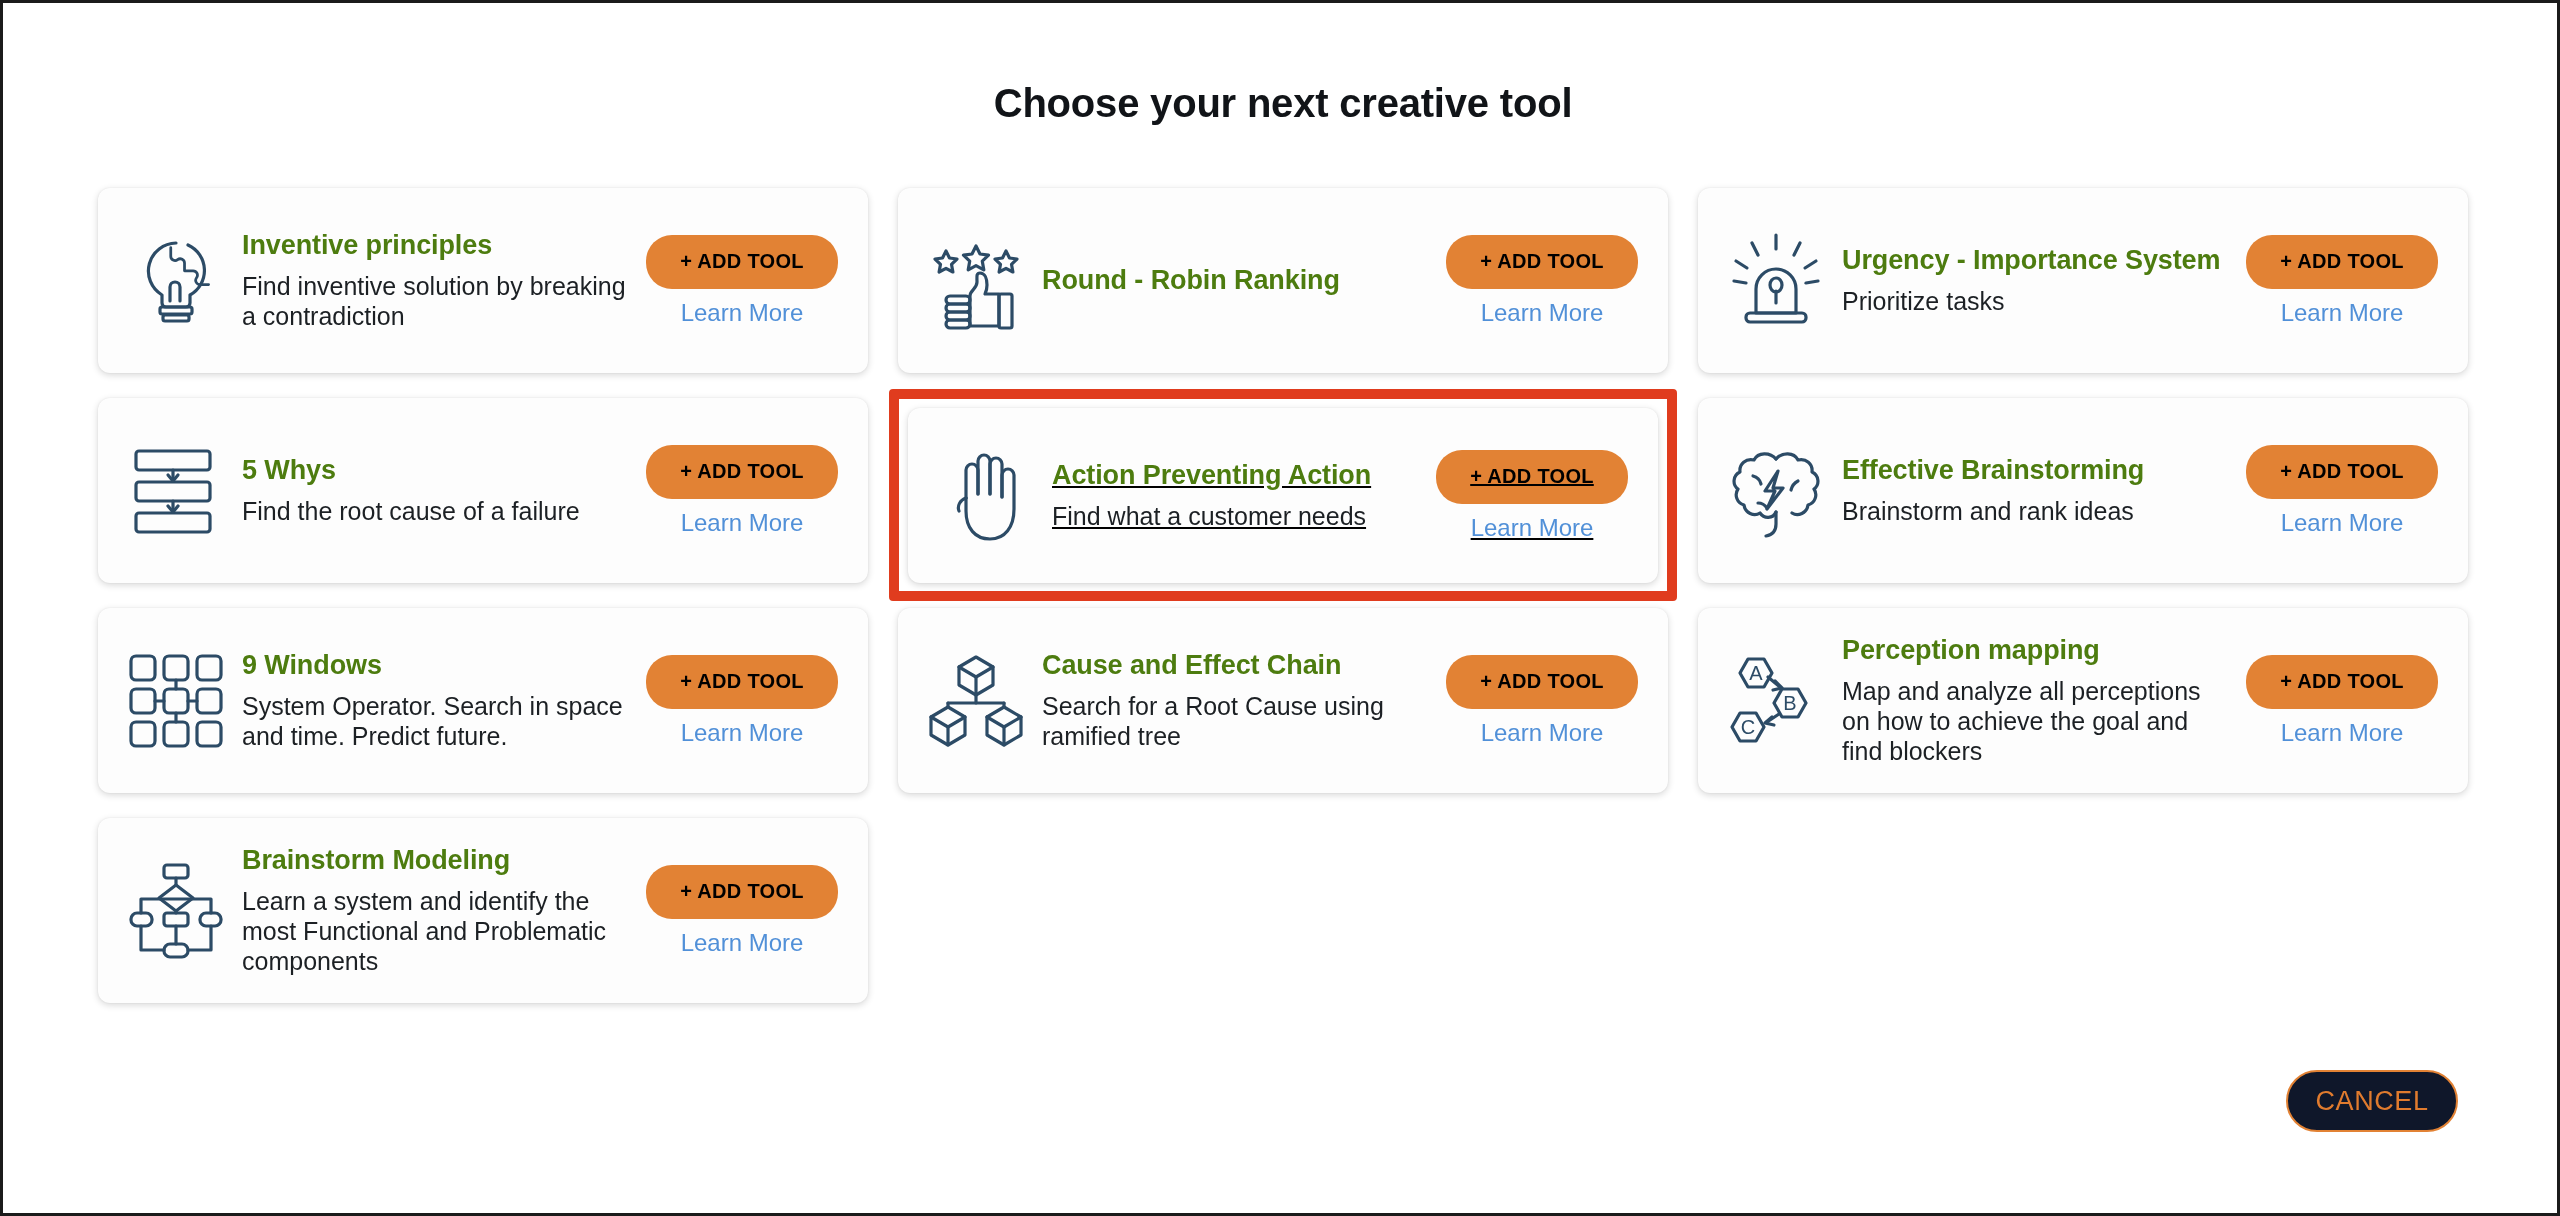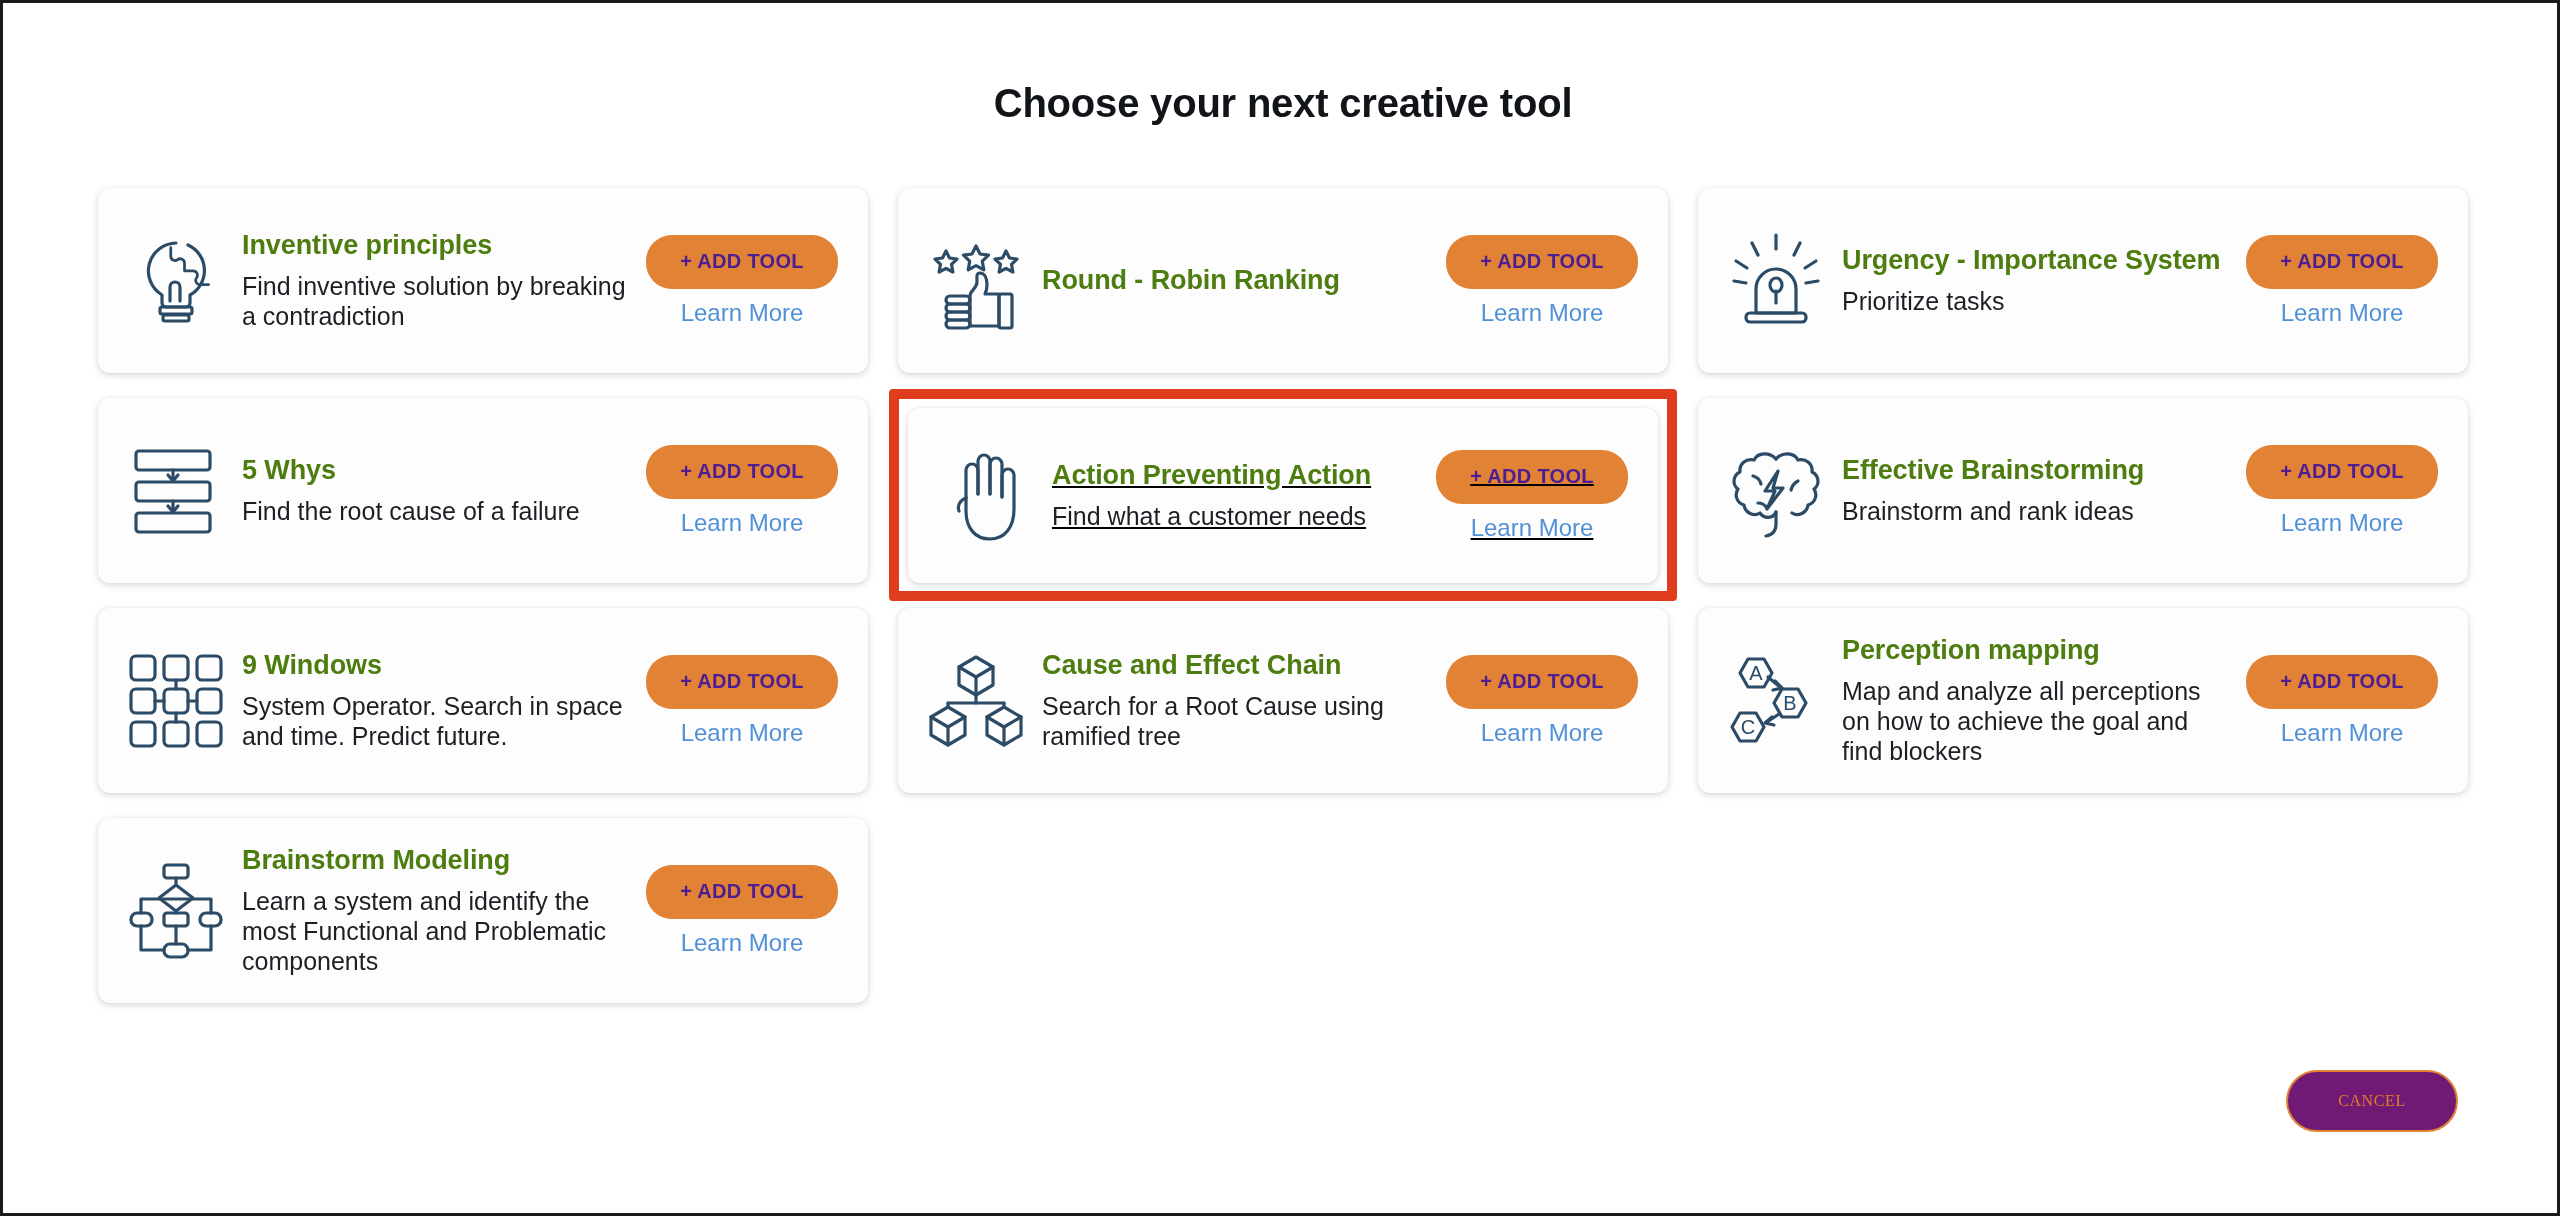--- a/index.html
+++ b/index.html
@@ -120,21 +120,21 @@
   }
 
   .add-tool-btn {
     display: inline-flex;
     align-items: center;
     justify-content: center;
     width: 192px;
     height: 54px;
     border-radius: 26px;
     background: #E28234;
-    color: #4c1d95;
+    color: #000000;
     font-size: 20px;
     font-weight: bold;
     letter-spacing: 0.3px;
     border: none;
     cursor: pointer;
     font-family: "Liberation Sans", sans-serif;
   }
 
   .learn-more {
     margin-top: 10px;
@@ -147,26 +147,26 @@
 
   
   .cancel-btn {
     position: absolute;
     left: 2283px;
     top: 1067px;
     width: 172px;
     height: 62px;
     border-radius: 31px;
     border: 2px solid #E28234;
-    background: #701a75;
+    background: #0f172a;
     color: #E07B2E;
-    font-size: 16px;
+    font-size: 27px;
     letter-spacing: 0.6px;
     cursor: pointer;
-    font-family: Liberation Serif, serif;
+    font-family: Liberation Sans, sans-serif;
   }
 </style>
 </head>
 <body>
 
 <div id="page">
 
   <div class="page-title">Choose your next creative tool</div>
 
   <div class="grid" id="tool-grid">

